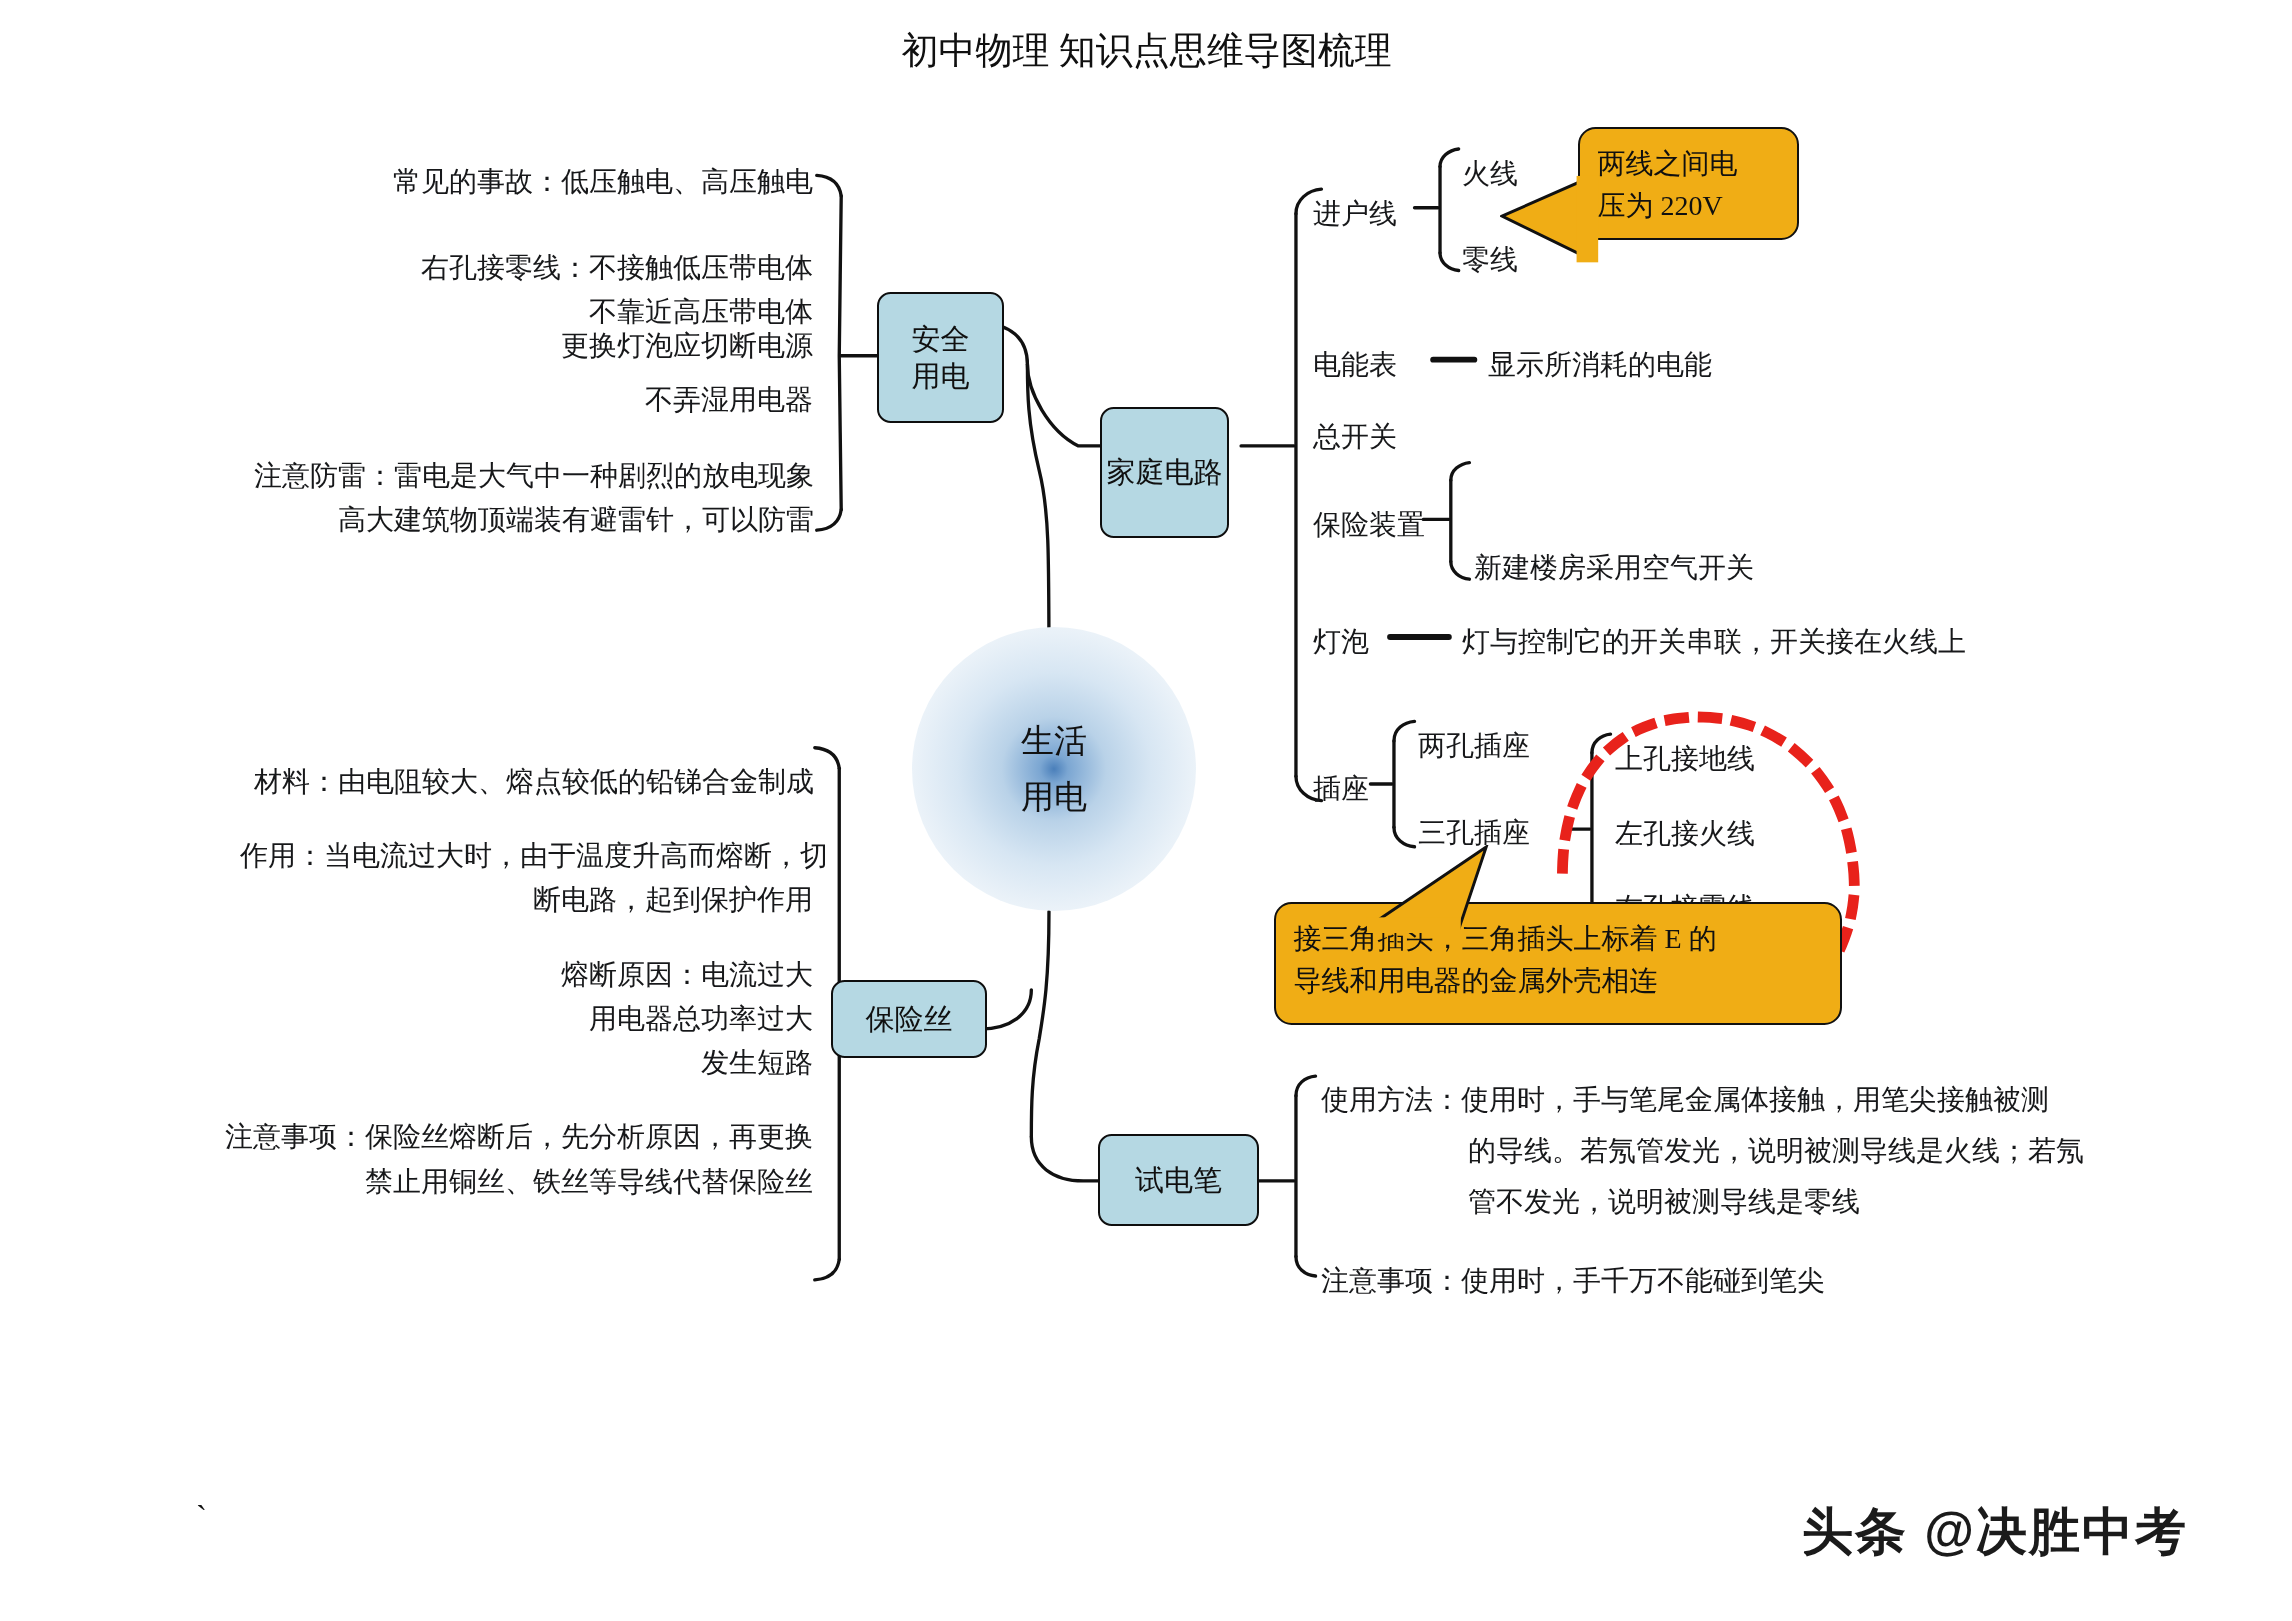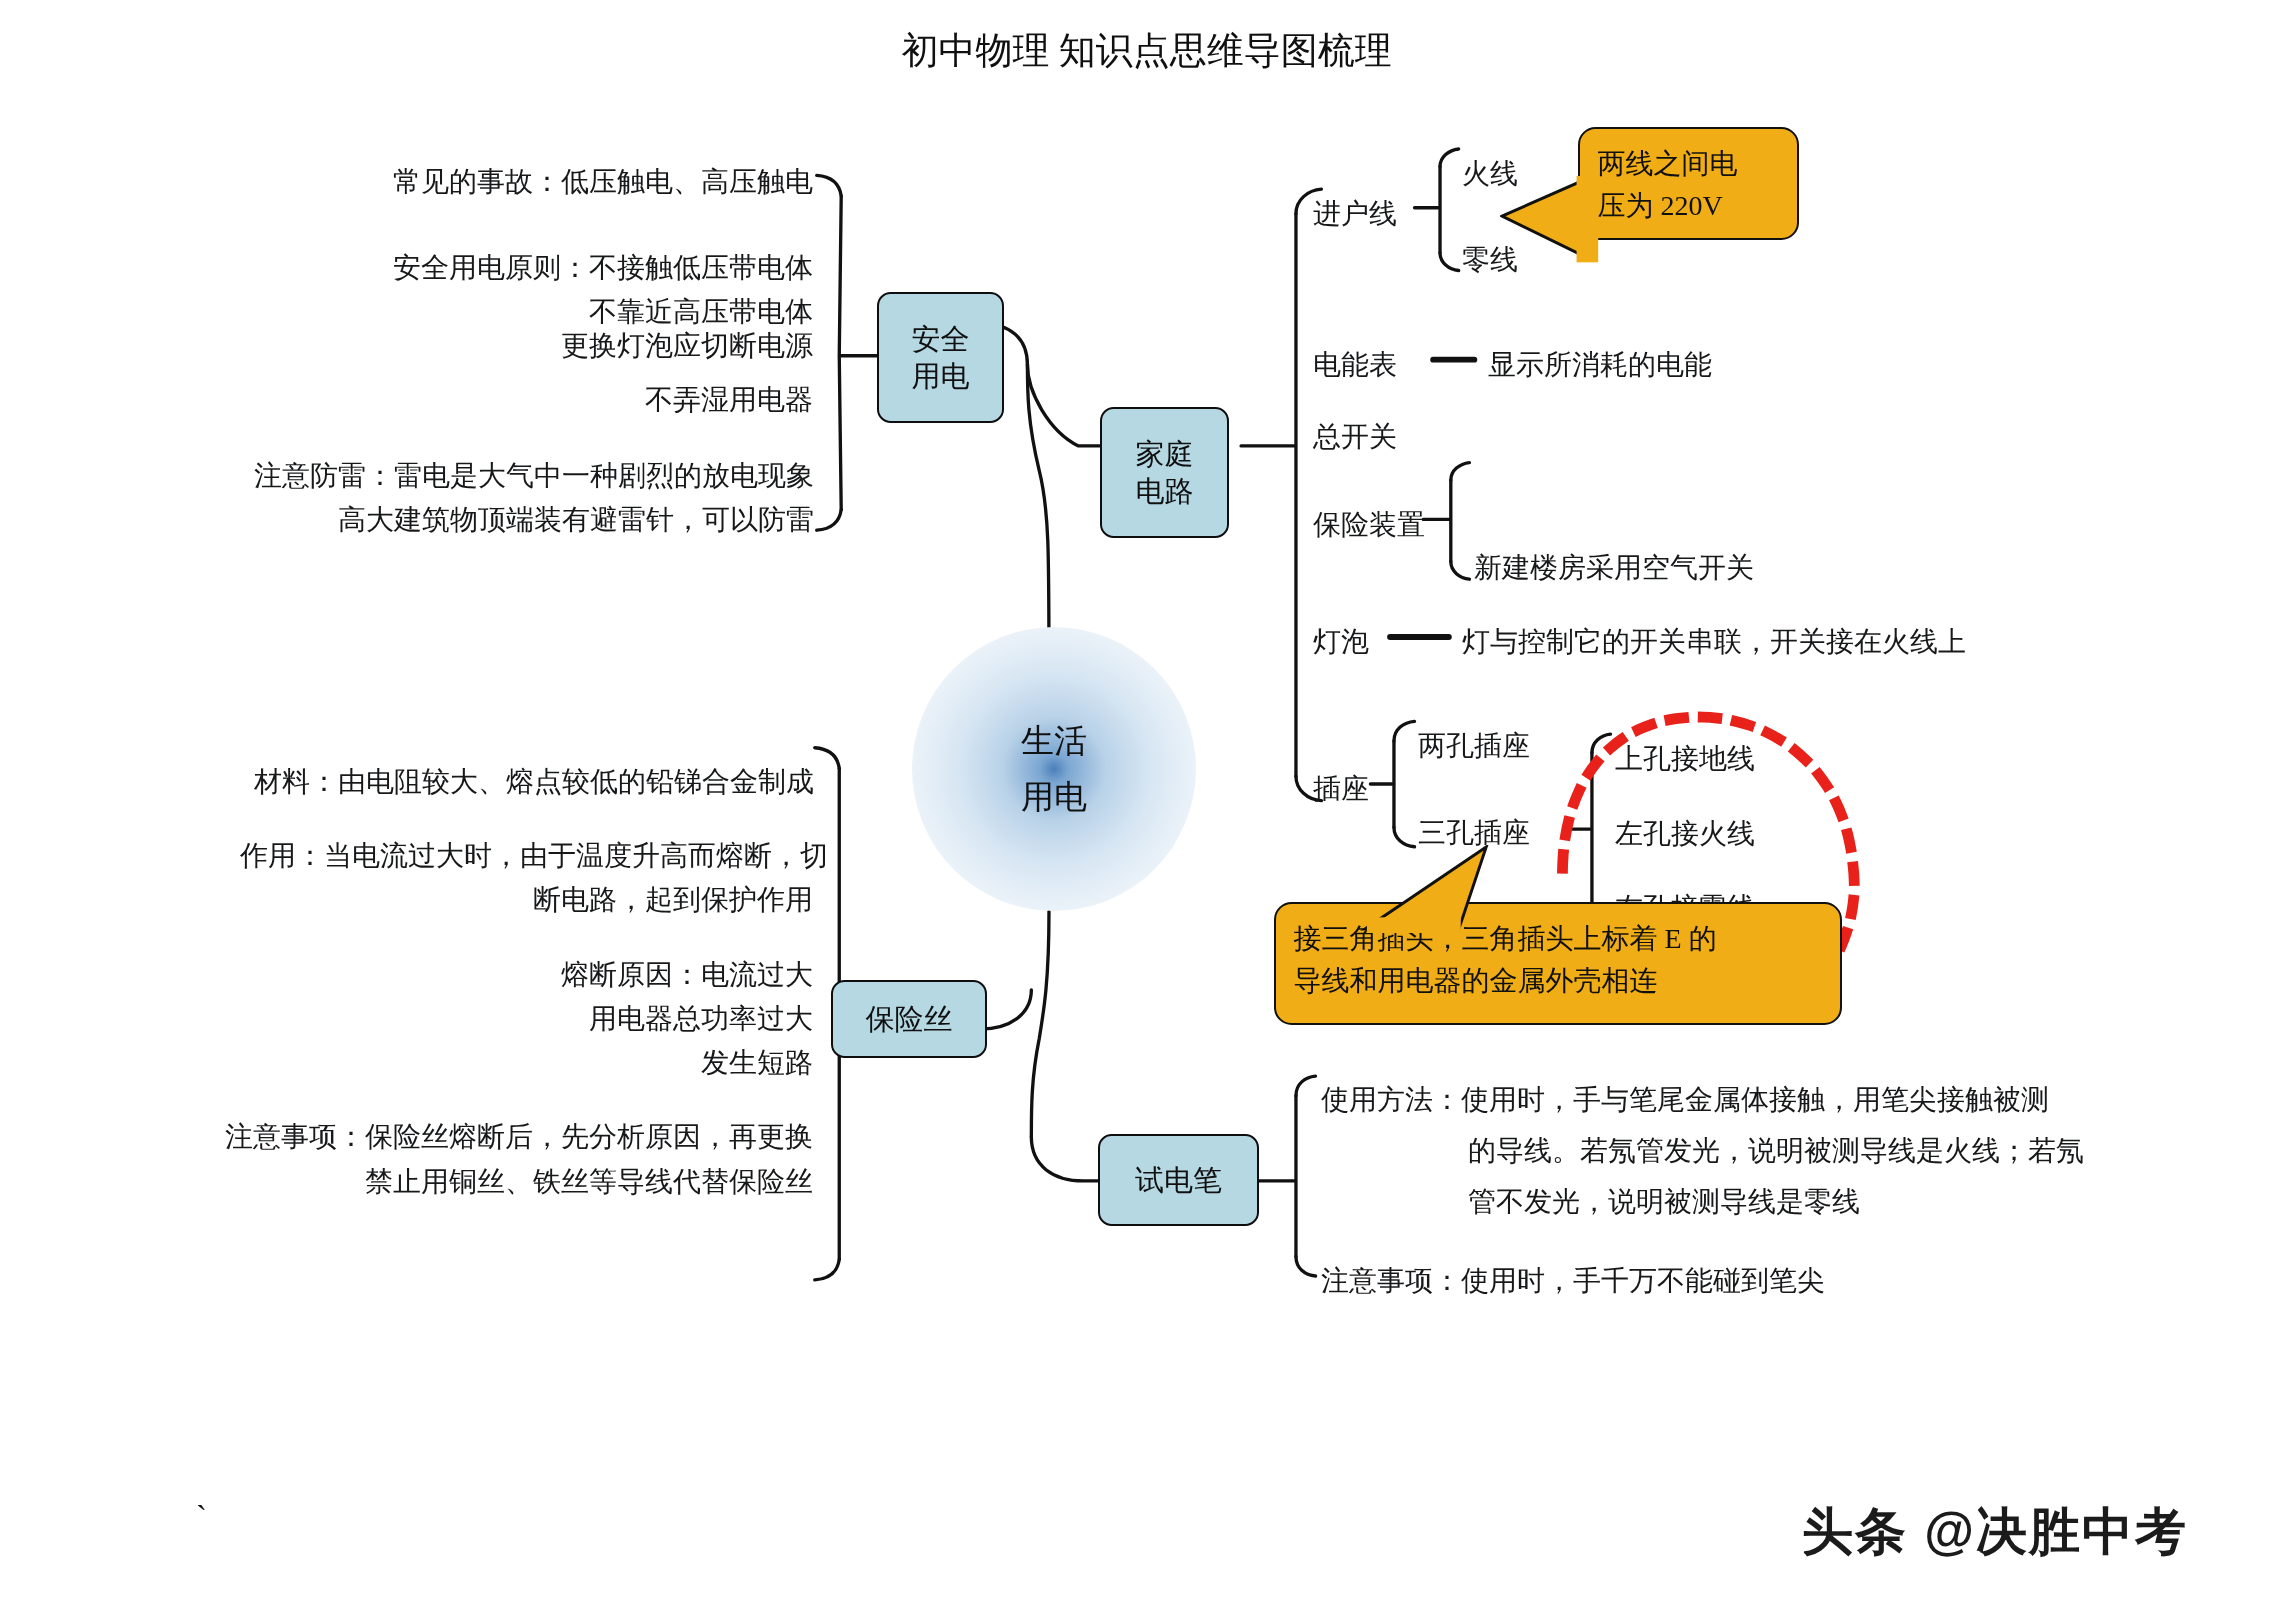--- a/index.html
+++ b/index.html
@@ -96,35 +96,35 @@
   <div class="center-sphere" style="left:912px;top:627px;width:284px;height:284px;">
     <span class="l1">生活</span>
     <span>用电</span>
   </div>
 
   <div class="nodebox" style="left:877px;top:292px;width:123px;height:127px;flex-direction:column;">
     <span>安全</span>
     <span>用电</span>
   </div>
 
-  <div class="nodebox" style="left:1100px;top:407px;width:125px;height:127px;flex-direction:column;">
+  <div class="nodebox" style="left:1100px;top:407px;width:125px;height:127px;flex-direction:row;">
     <span>家庭</span>
     <span>电路</span>
   </div>
 
   <div class="nodebox" style="left:831px;top:980px;width:152px;height:74px;">
     <span>保险丝</span>
   </div>
 
   <div class="nodebox" style="left:1098px;top:1134px;width:157px;height:88px;">
     <span>试电笔</span>
   </div>
 
   <div class="txt r" style="left:176px;top:160px;width:637px;">常见的事故：低压触电、高压触电</div>
-  <div class="txt r" style="left:176px;top:246px;width:637px;">安全用电原则：不接触低压带电体</div>
+  <div class="txt r" style="left:176px;top:246px;width:637px;">右孔接零线：不接触低压带电体</div>
   <div class="txt r" style="left:176px;top:290px;width:637px;">不靠近高压带电体</div>
   <div class="txt r" style="left:176px;top:324px;width:637px;text-align:right;">更换灯泡应切断电源</div>
   <div class="txt r" style="left:176px;top:378px;width:637px;">不弄湿用电器</div>
   <div class="txt r" style="left:98px;top:454px;width:716px;">注意防雷：雷电是大气中一种剧烈的放电现象</div>
   <div class="txt r" style="left:98px;top:498px;width:716px;">高大建筑物顶端装有避雷针，可以防雷</div>
 
   <div class="txt" style="left:1313px;top:192px;">进户线</div>
   <div class="txt" style="left:1462px;top:152px;">火线</div>
   <div class="txt" style="left:1462px;top:238px;">零线</div>
 

